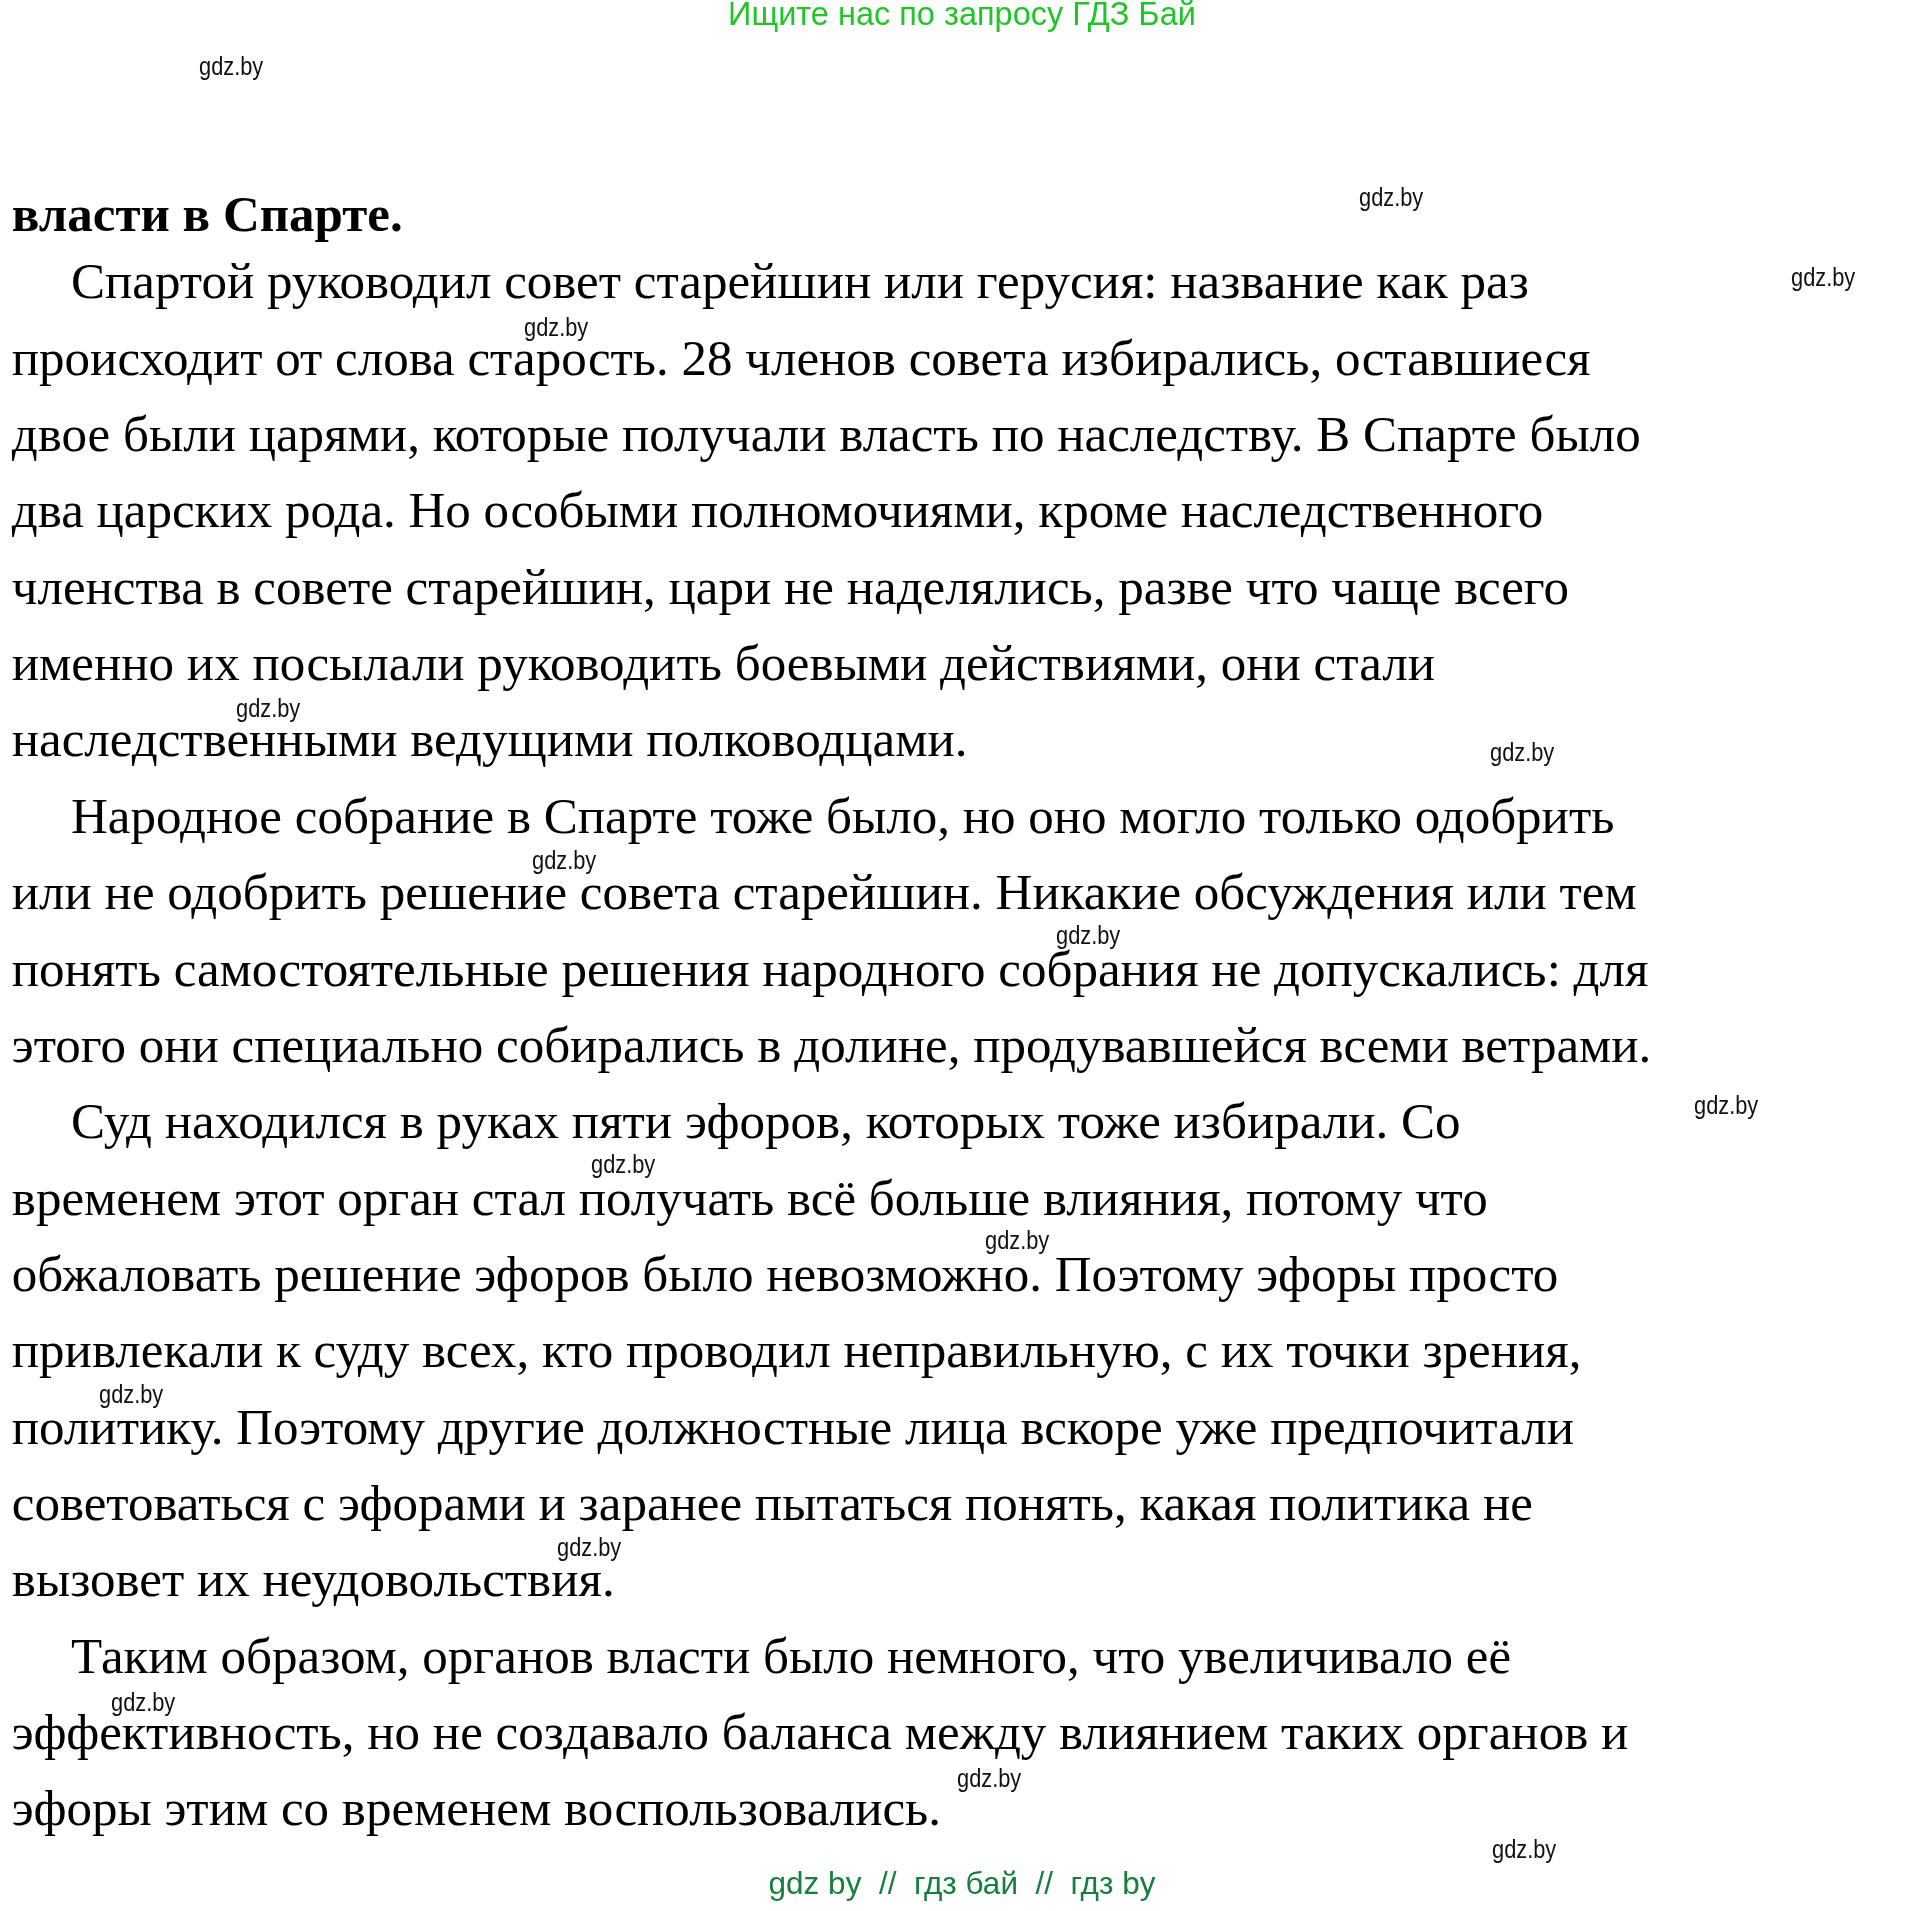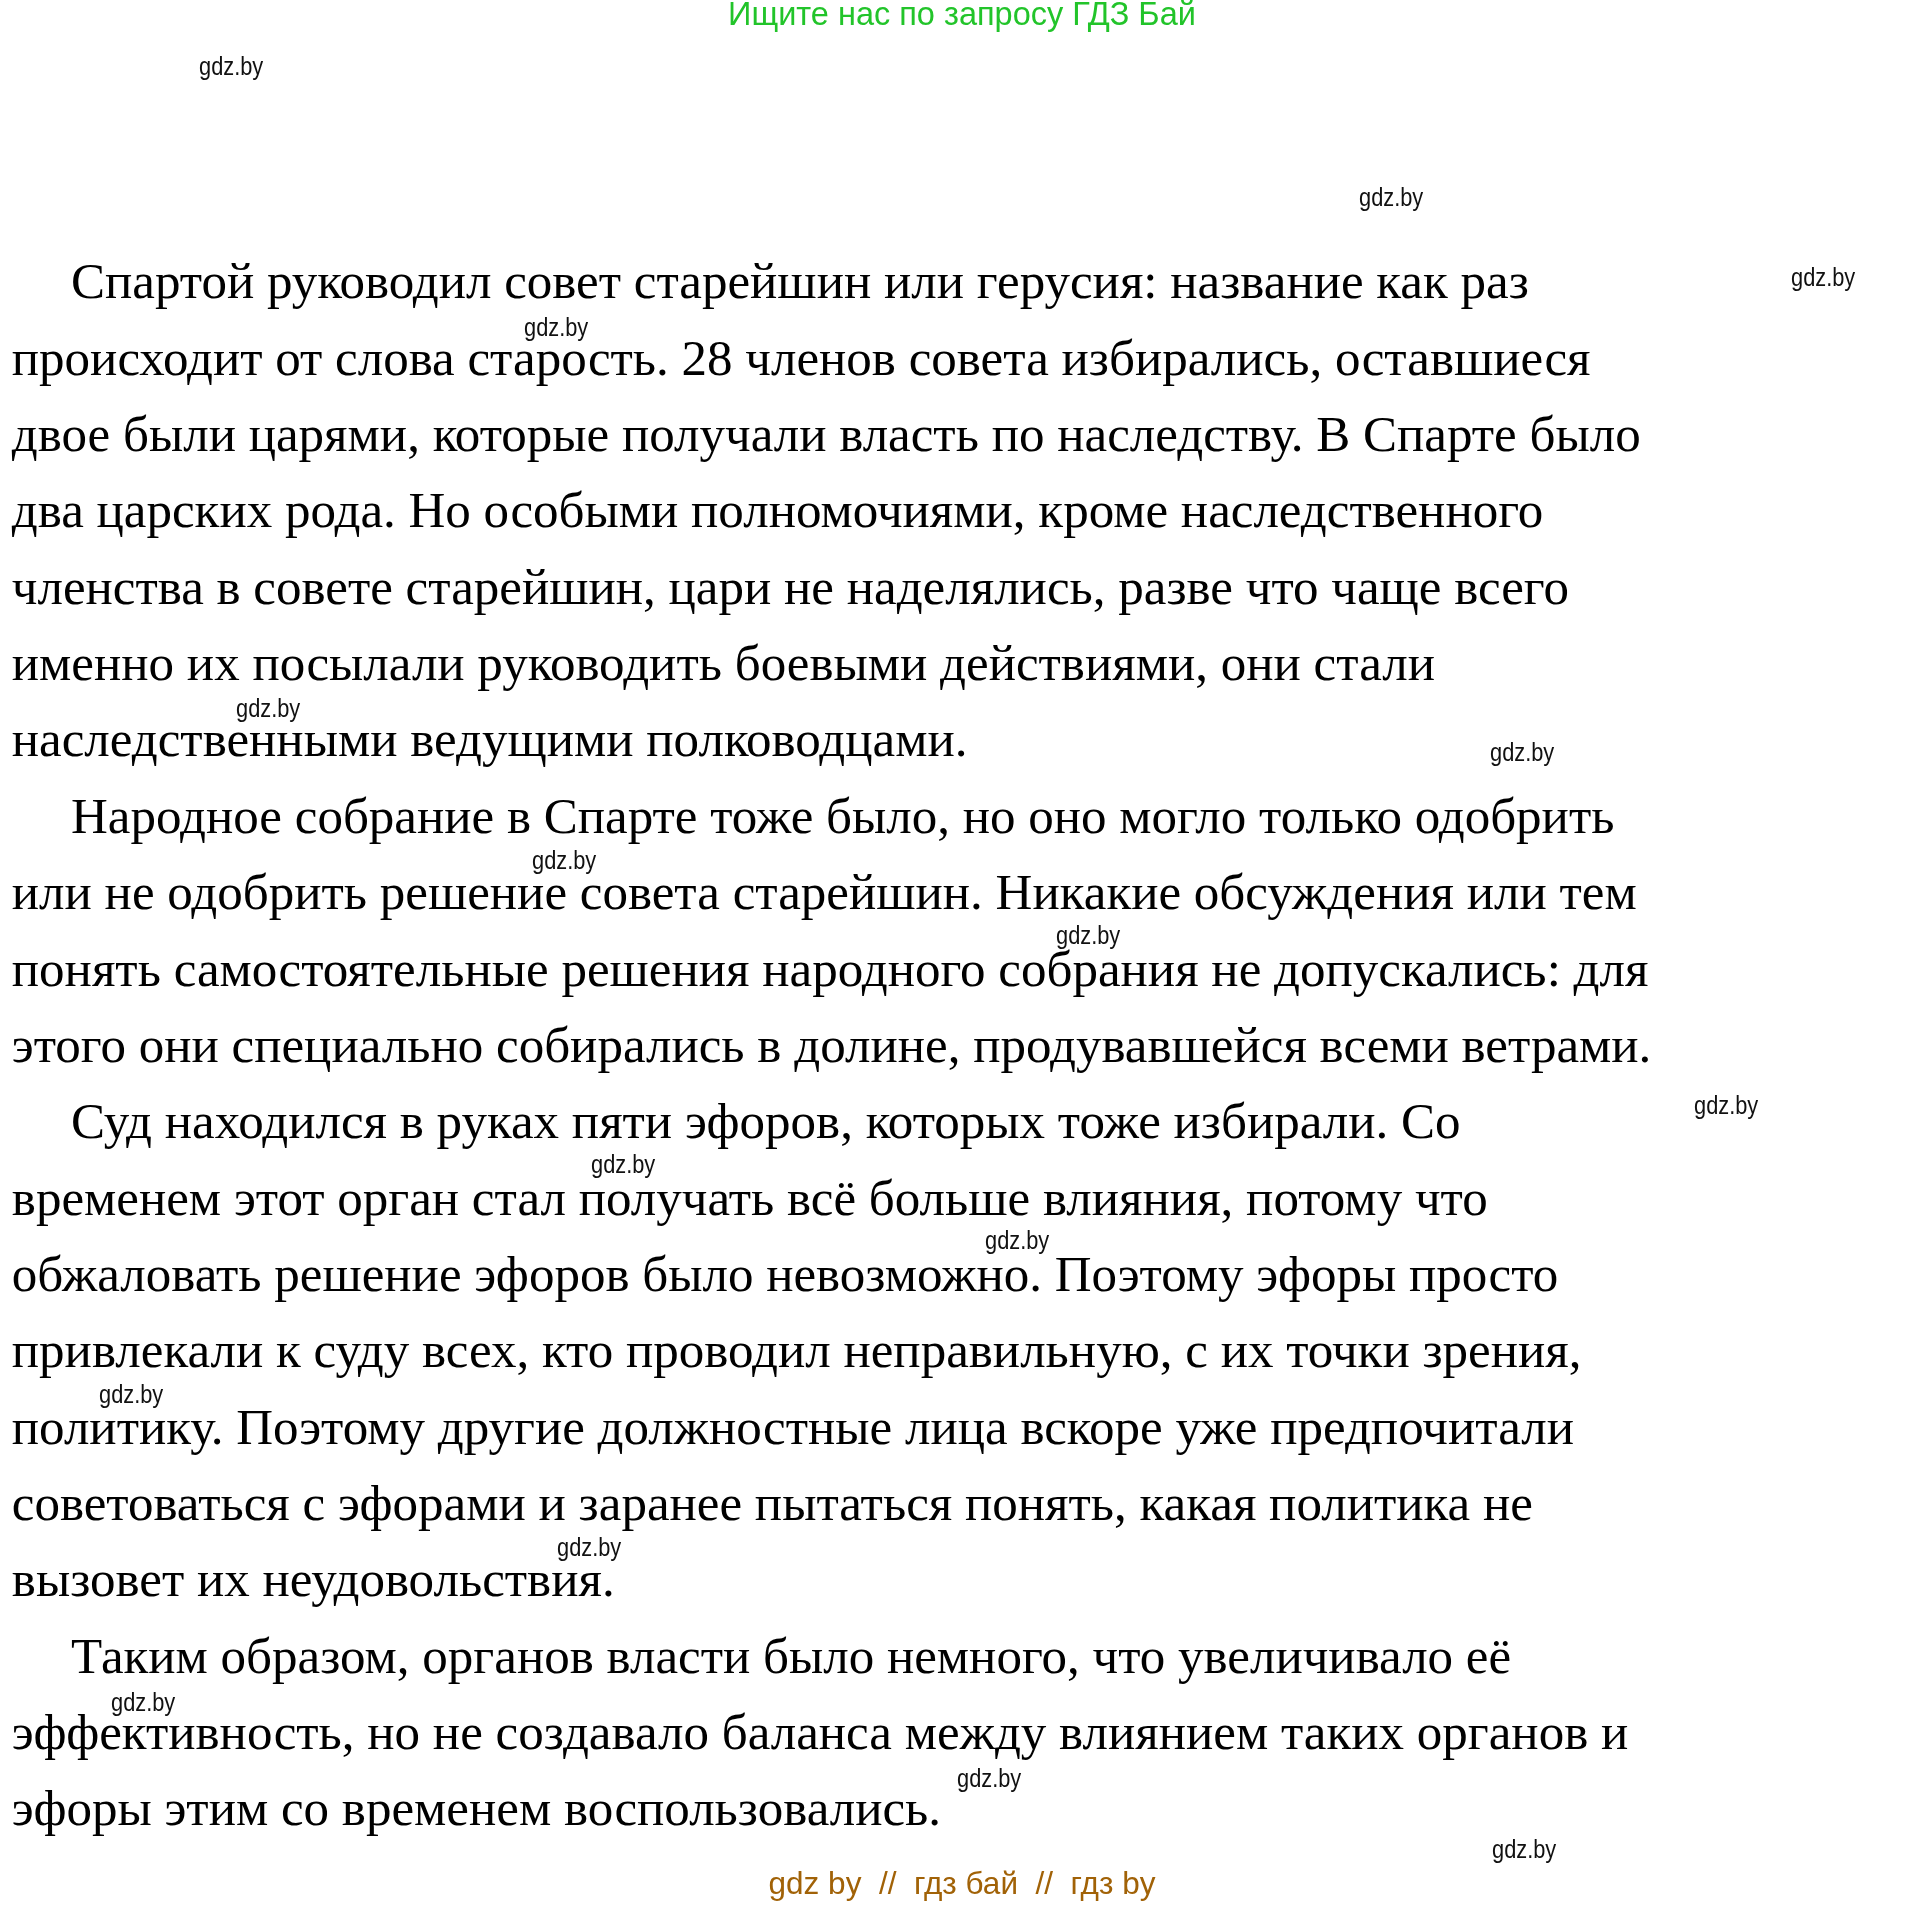--- a/index.html
+++ b/index.html
@@ -6,21 +6,21 @@
   body { width:1924px; height:1911px; position:relative; overflow:hidden; }
   .top-banner { position:absolute; left:0; top:0; width:100%; text-align:center; top:-3.9px;
     font-family:"Liberation Sans", sans-serif; font-size:32.5px; color:#22c42a; }
   .wm { position:absolute; font-family:"Liberation Sans", sans-serif; font-size:26.6px; color:#111;
     transform:scaleX(0.82); transform-origin:left top; }
   .title { position:absolute; left:11.8px; top:99px; width:1872px;
     font-family:"Liberation Serif", serif; font-weight:bold; font-size:51px; line-height:77px; color:#000; }
   .title .indent { display:inline-block; width:59px; }
   .line { position:absolute; left:11.8px; font-family:"Liberation Serif", serif; font-size:51px; color:#000; white-space:nowrap;text-align:center; }
   .footer { position:absolute; left:0; width:100%; top:1865px; text-align:center;
-    font-family:"Liberation Sans", sans-serif; font-size:31.5px; color:#a16207; white-space:pre; }
+    font-family:"Liberation Sans", sans-serif; font-size:31.5px; color:#15803d; white-space:pre; }
 </style>
 </head>
 <body>
 
 <div class="top-banner">Ищите нас по запросу ГДЗ Бай</div>
 
 <div class="wm" style="left:199px;top:51px;">gdz.by</div>
 <div class="wm" style="left:1359px;top:182px;">gdz.by</div>
 <div class="wm" style="left:1791px;top:262px;">gdz.by</div>
 <div class="wm" style="left:524px;top:312px;">gdz.by</div>
@@ -32,20 +32,21 @@
 <div class="wm" style="left:591px;top:1149px;">gdz.by</div>
 <div class="wm" style="left:985px;top:1225px;">gdz.by</div>
 <div class="wm" style="left:99px;top:1379px;">gdz.by</div>
 <div class="wm" style="left:557px;top:1532px;">gdz.by</div>
 <div class="wm" style="left:111px;top:1687px;">gdz.by</div>
 <div class="wm" style="left:957px;top:1763px;">gdz.by</div>
 <div class="wm" style="left:1492px;top:1834px;">gdz.by</div>
 
 <div class="title">
   <span class="indent"></span><br>
+  <span>власти в Спарте.</span>
 </div>
 
 <div id="body-lines">
     <div class="line" style="top: 252px; left: 71px;">Спартой руководил совет старейшин или герусия: название как раз</div>
     <div class="line" style="top: 329px;">происходит от слова старость. 28 членов совета избирались, оставшиеся</div>
     <div class="line" style="top: 405px;">двое были царями, которые получали власть по наследству. В Спарте было</div>
     <div class="line" style="top: 481px;">два царских рода. Но особыми полномочиями, кроме наследственного</div>
     <div class="line" style="top: 558px;">членства в совете старейшин, цари не наделялись, разве что чаще всего</div>
     <div class="line" style="top: 634px;">именно их посылали руководить боевыми действиями, они стали</div>
     <div class="line" style="top: 710px;">наследственными ведущими полководцами.</div>

